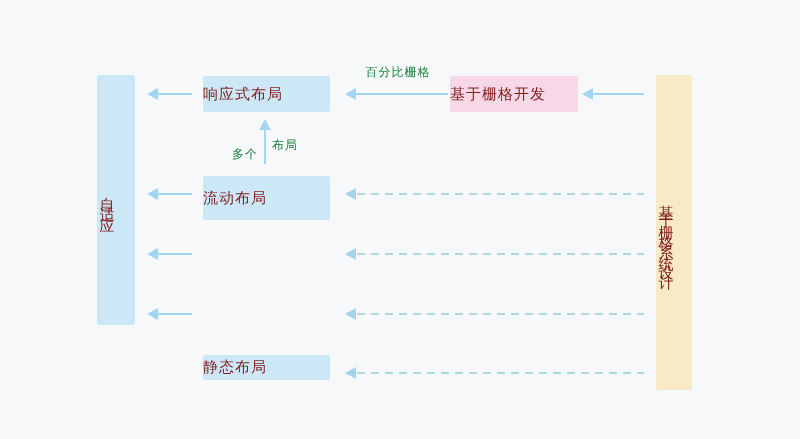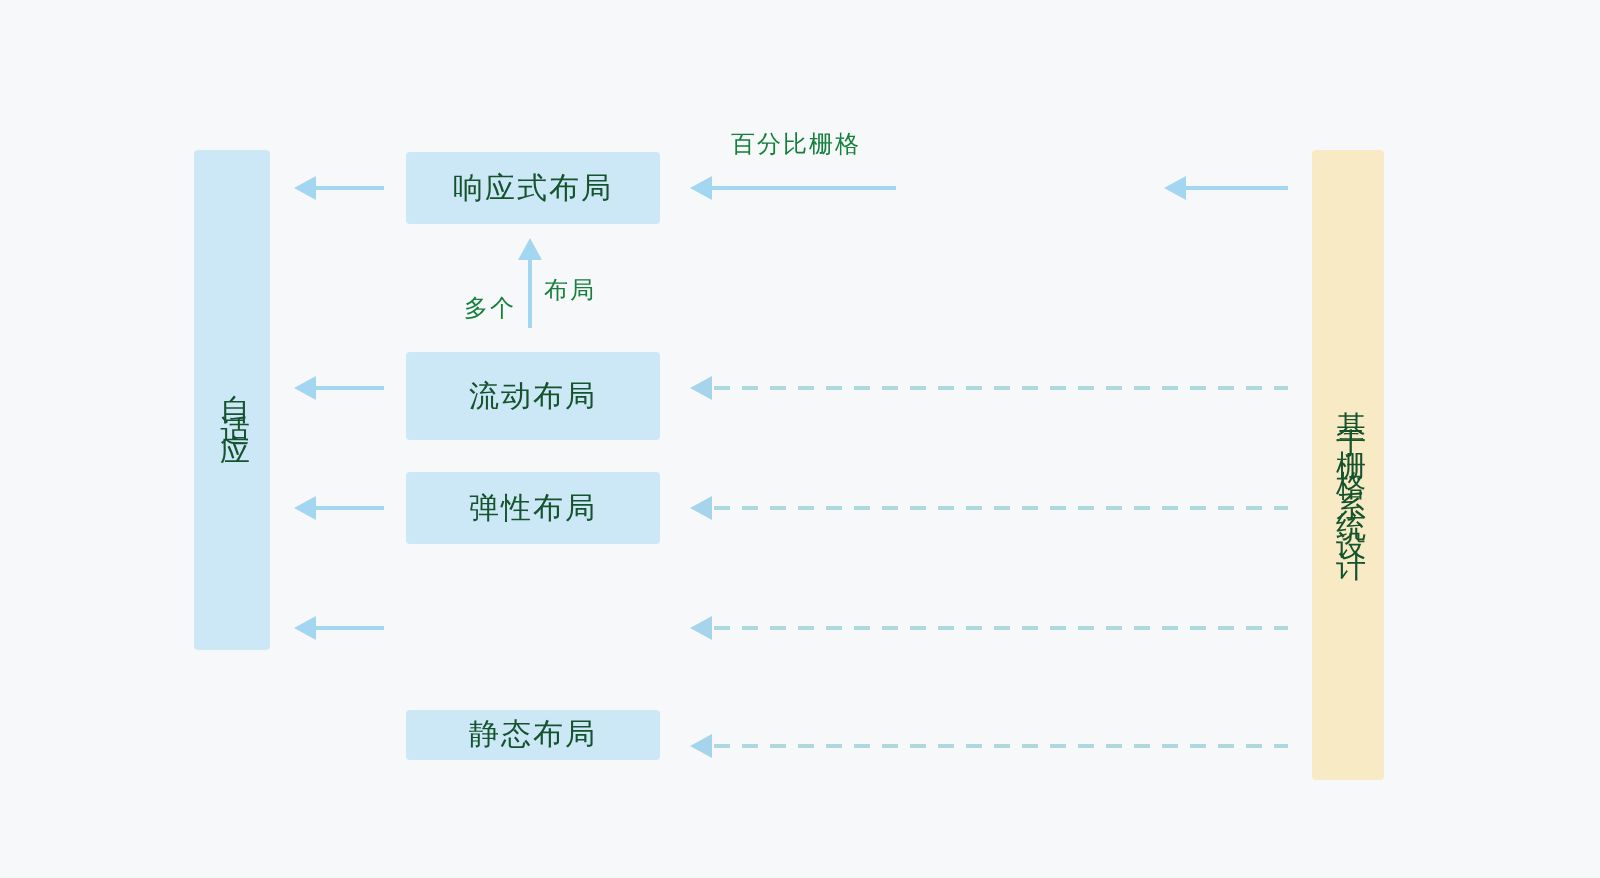--- a/index.html
+++ b/index.html
@@ -8,24 +8,24 @@
     position: relative;
     width: 800px;
     height: 439px;
     background: #f7f8f9;
     font-family: "Liberation Sans", sans-serif;
     overflow: hidden;
   }
   .box {
     position: absolute;
     background: #cce8f7;
-    color: #14532d;
+    color: #7f1d1d;
     display: flex;
     align-items: center;
-    justify-content: center;
+    justify-content: flex-start;
     font-size: 15px;
     font-weight: 500;
     border-radius: 2px;
     letter-spacing: 1px;
   }
   .box.pink { background: #f8d7e7; }
   .box.yellow { background: #f9eac6; }
   .vtext {
     writing-mode: vertical-rl;
     text-orientation: upright;
@@ -69,27 +69,27 @@
   <div class="box" style="left:97px; top:75px; width:38px; height:250px;">
     <span class="vtext">自适应</span>
   </div>
 
   <div class="box" style="left:203px; top:76px; width:127px; height:36px;">
     <span>响应式布局</span>
   </div>
   <div class="box" style="left:203px; top:176px; width:127px; height:44px;">
     <span>流动布局</span>
   </div>
-  <div class="box" style="left:203px; top:236px; width:127px; height:36px;">
-    <span>弹性布局</span>
-  </div>
   <div class="box" style="left:203px; top:355px; width:127px; height:25px;">
     <span>静态布局</span>
   </div>
 
+  <div class="box pink" style="left:450px; top:76px; width:128px; height:36px;">
+    <span>基于栅格开发</span>
+  </div>
 
   <div class="box yellow" style="left:656px; top:75px; width:36px; height:315px;">
     <span class="vtext">基于栅格系统设计</span>
   </div>
 
   <div class="harrow" style="left:147px; top:88px; width:45px;">
     <span class="head-left"></span>
     <span class="line"></span>
   </div>
   <div class="harrow" style="left:147px; top:188px; width:45px;">

